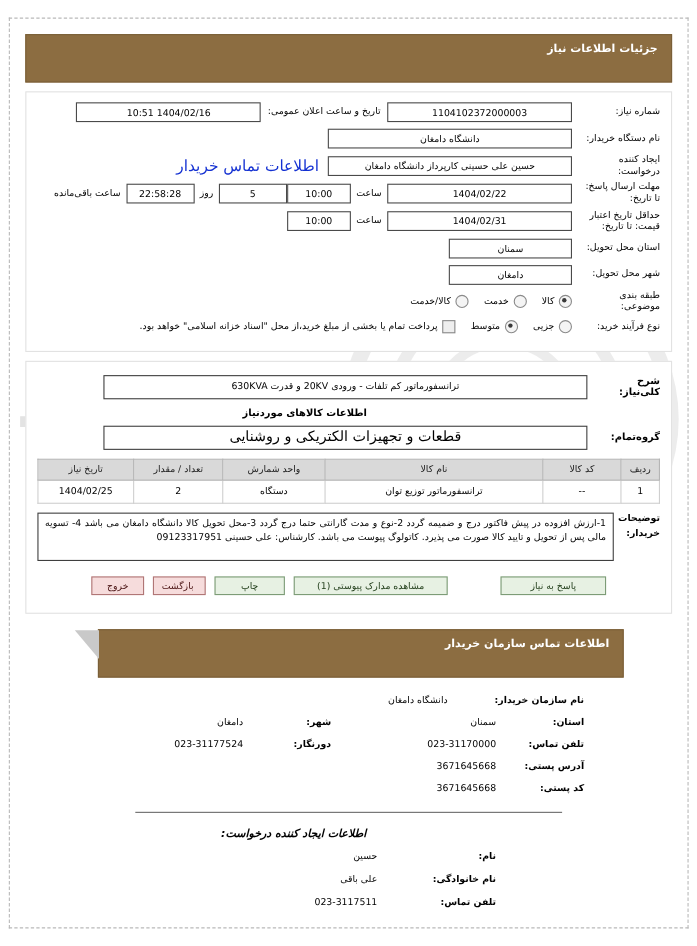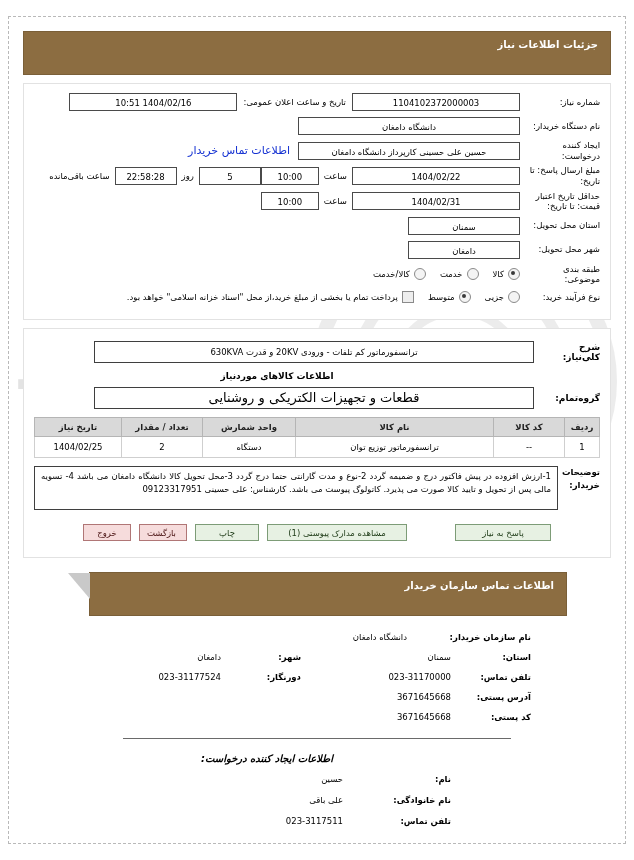--- a/index.html
+++ b/index.html
@@ -141,21 +141,21 @@
   .box.days     { width: 62px; text-align: center; }
   .box.clock    { width: 62px; }
 
   .inline-lbl {
     font-size: 8.5px;
     padding: 0 5px;
     white-space: nowrap;
   }
   .link {
     color: #1431d2;
-    font-size: 11px;
+    font-size: 14px;
     text-decoration: none;
     white-space: nowrap;
     padding-right: 8px;
     cursor: pointer;
     margin-left: 24px;
   }
 
   .announce-lbl {
     font-size: 8.5px;
     white-space: nowrap;
@@ -229,21 +229,21 @@
     width: 100%;
     border-collapse: collapse;
     font-size: 8.5px;
     margin-top: 4px;
     background: #fff;
   }
   table.goods th {
     background: #d9d9d9;
     border: 1px solid #b5b5b5;
     height: 18px;
-    font-weight: bold;
+    font-weight: normal;
     font-size: 8.5px;
     color: #222;
     padding: 0 3px;
   }
   table.goods td {
     border: 1px solid #cfcfcf;
     height: 20px;
     text-align: center;
     font-size: 8.5px;
     padding: 0 3px;
@@ -379,21 +379,21 @@
         <div class="box creator">دانشگاه دامغان</div>
       </div>
 
       <div class="row">
         <div class="lbl">ایجاد کننده درخواست:</div>
         <div class="box creator">حسین علی حسینی کارپرداز دانشگاه دامغان</div>
         <a class="link">اطلاعات تماس خریدار</a>
       </div>
 
       <div class="row">
-        <div class="lbl">مبلغ ارسال پاسخ: تا تاریخ:</div>
+        <div class="lbl">مهلت ارسال پاسخ: تا تاریخ:</div>
         <div class="box date">1404/02/22</div>
         <div class="inline-lbl">ساعت</div>
         <div class="box time">10:00</div>
         <div class="box days">5</div>
         <div class="inline-lbl">روز</div>
         <div class="box clock">22:58:28</div>
         <div class="inline-lbl">ساعت باقی‌مانده</div>
       </div>
 
       <div class="row">

